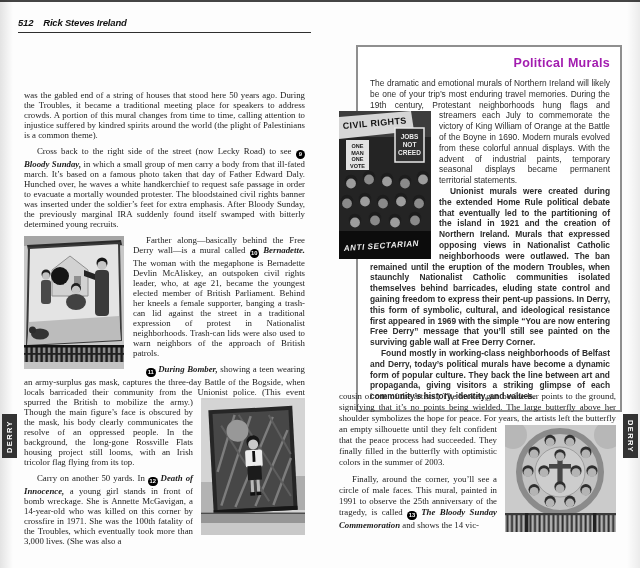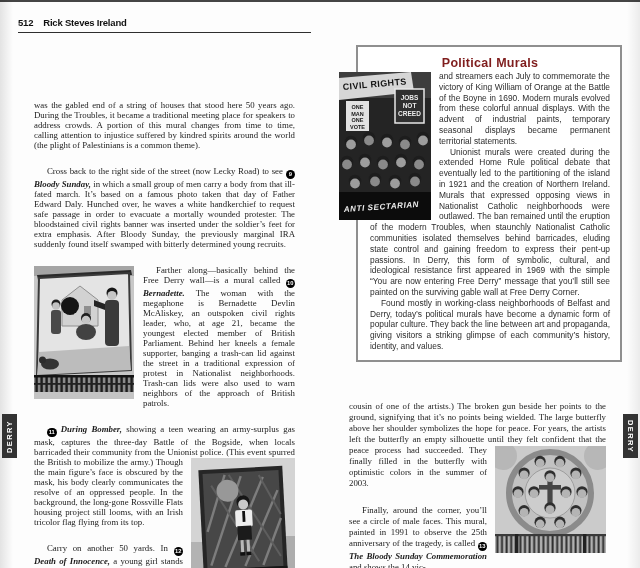--- a/index.html
+++ b/index.html
@@ -5,52 +5,52 @@
   html,body{margin:0;padding:0;background:#e9e9e9;}
   .canvas{position:relative;width:640px;height:568px;background:#fdfdfd;overflow:hidden;
           font-family:"Liberation Serif",serif;color:#1c1c1c;}
   .scan-top{position:absolute;top:0;left:0;width:640px;height:1.5px;background:#454545;}
   .curve{position:absolute;top:0;bottom:0;width:13px;pointer-events:none;}
   .curve.l{left:0;background:linear-gradient(to right,rgba(0,0,0,0.10),rgba(0,0,0,0));}
   .curve.r{right:0;background:linear-gradient(to left,rgba(0,0,0,0.07),rgba(0,0,0,0));}
 
   .hdr{position:absolute;top:18px;border-bottom:1px solid #2f2f2f;padding-bottom:4px;
        font-family:"Liberation Sans",sans-serif;font-weight:700;font-size:9.5px;line-height:10px;
-       color:#111;letter-spacing:-0.2px;}
+       color:#111;letter-spacing:-0.2px;font-style:italic;}
   .hdr-left{left:18px;width:293px;text-align:left;}
   .hdr-right{left:333px;width:289px;text-align:right;}
   .hdr .pgnum-l{margin-right:10px;}
   .hdr .pgnum-r{margin-left:9px;}
 
   .bodycol{position:absolute;text-align:justify;font-size:8.8px;line-height:10px;}
   .body-left{left:18px;top:84px;width:293px;}
   .body-right{left:333px;top:385px;width:289px;line-height:11px;}
-  .bodycol p{margin:16px;}
+  .bodycol p{margin:6px;}
   .ind{text-indent:13px;}
 
   .cnum{display:inline-block;width:9.5px;height:9.5px;border-radius:50%;background:#000;color:#fff;
         text-align:center;font:700 5.8px/9.5px "Liberation Sans",sans-serif;vertical-align:-1.5px;
         text-indent:0;letter-spacing:0;}
   .stop{font-weight:700;font-style:italic;}
 
   .ph{line-height:0;}
   .ph svg{display:block;}
   .ph-bern{float:left;width:100px;height:133px;margin:1px 9px 2px 0;}
   .ph-death{float:right;width:104px;height:137px;margin:1px 0 2px 8px;}
   .ph-civil{float:left;width:92px;height:148px;margin:1px 8px 2px -31px;}
   .ph-comm{float:right;width:111px;height:107px;margin:1px 0 2px 8px;}
 
   .sidebar{position:absolute;left:356px;top:45px;width:266px;box-sizing:border-box;
            border:2.5px solid #8f8f8f;background:#fff;padding:8px 10px 8px 12px;}
-  .sb-title{font:700 12.5px/15px "Liberation Sans",sans-serif;color:#7f1d1d;text-align:center;
-            letter-spacing:0.3px;margin:1px 0 0;}
+  .sb-title{font:700 12.5px/15px "Liberation Sans",sans-serif;color:#a21caf;text-align:right;
+            letter-spacing:0.3px;margin:1px 0 7px;}
   .sb-text{font-family:"Liberation Sans",sans-serif;font-size:8.4px;line-height:10.8px;
            color:#2d2d2d;text-align:justify;}
   .sb-text p{margin:0;}
-  .ind2{text-indent:11px;}
+  .ind2{text-indent:11px;font-weight:bold;}
 
   .tab{position:absolute;top:414px;width:15px;height:44px;background:#333;
        display:flex;align-items:center;justify-content:center;}
   .tab-left{left:2px;}
   .tab-right{left:623px;}
   .tab span{writing-mode:vertical-rl;font:700 7.5px "Liberation Sans",sans-serif;color:#fff;
             letter-spacing:1.4px;}
   .tab-left span{transform:rotate(180deg);}
 </style>
 </head>
@@ -144,21 +144,21 @@
       </svg>
         </span><span>spurred the British to mobilize the army.) Though the main figure’s face is obscured by the mask, his body clearly communicates the resolve of an oppressed people. In the background, the long-gone Rossville Flats housing project still looms, with an Irish tricolor flag flying from its top.</span></p>
 
     <p class="ind"><span>Carry on another 50 yards. In </span><span class="cnum">12</span> <b class="stop">Death of Innocence,</b><span> a young girl stands in front of bomb wreckage. She is Annette McGavigan, a 14-year-old who was killed on this corner by crossfire in 1971. She was the 100th fatality of the Troubles, which eventually took more than 3,000 lives. (She was also a</span></p>
   </div>
 
 
   <div class="sidebar">
     <div class="sb-title">Political Murals</div>
     <div class="sb-text">
-      <p><span class="ph ph-civil">
+      <p><span>The dramatic and emotional murals of Northern Ireland will likely be one of your trip’s most enduring travel memories. During the 19th century, Protestant neighborhoods hung flags </span><span class="ph ph-civil">
             <svg viewBox="0 0 92 148" width="92" height="148" role="img">
           <rect width="92" height="148" fill="#242424"></rect>
           <rect x="0" y="0" width="92" height="26" fill="#3d3d3d"></rect>
           <polygon points="0,6 72,0 75,20 0,28" fill="#d6d6d6"></polygon>
           <text x="4" y="18" font-family="Liberation Sans, sans-serif" font-size="9" font-weight="bold" fill="#141414" letter-spacing="0.4" transform="rotate(-5 4 18)">CIVIL RIGHTS</text>
           <rect x="56" y="17" width="29" height="34" fill="#303030" stroke="#e6e6e6" stroke-width="1.5"></rect>
           <text x="70.5" y="28" text-anchor="middle" font-family="Liberation Sans, sans-serif" font-size="6.5" font-weight="bold" fill="#ececec">JOBS</text>
           <text x="70.5" y="36" text-anchor="middle" font-family="Liberation Sans, sans-serif" font-size="6.5" font-weight="bold" fill="#ececec">NOT</text>
           <text x="70.5" y="44" text-anchor="middle" font-family="Liberation Sans, sans-serif" font-size="6.5" font-weight="bold" fill="#ececec">CREED</text>
           <rect x="7" y="29" width="23" height="30" fill="#e3e3e3"></rect>

